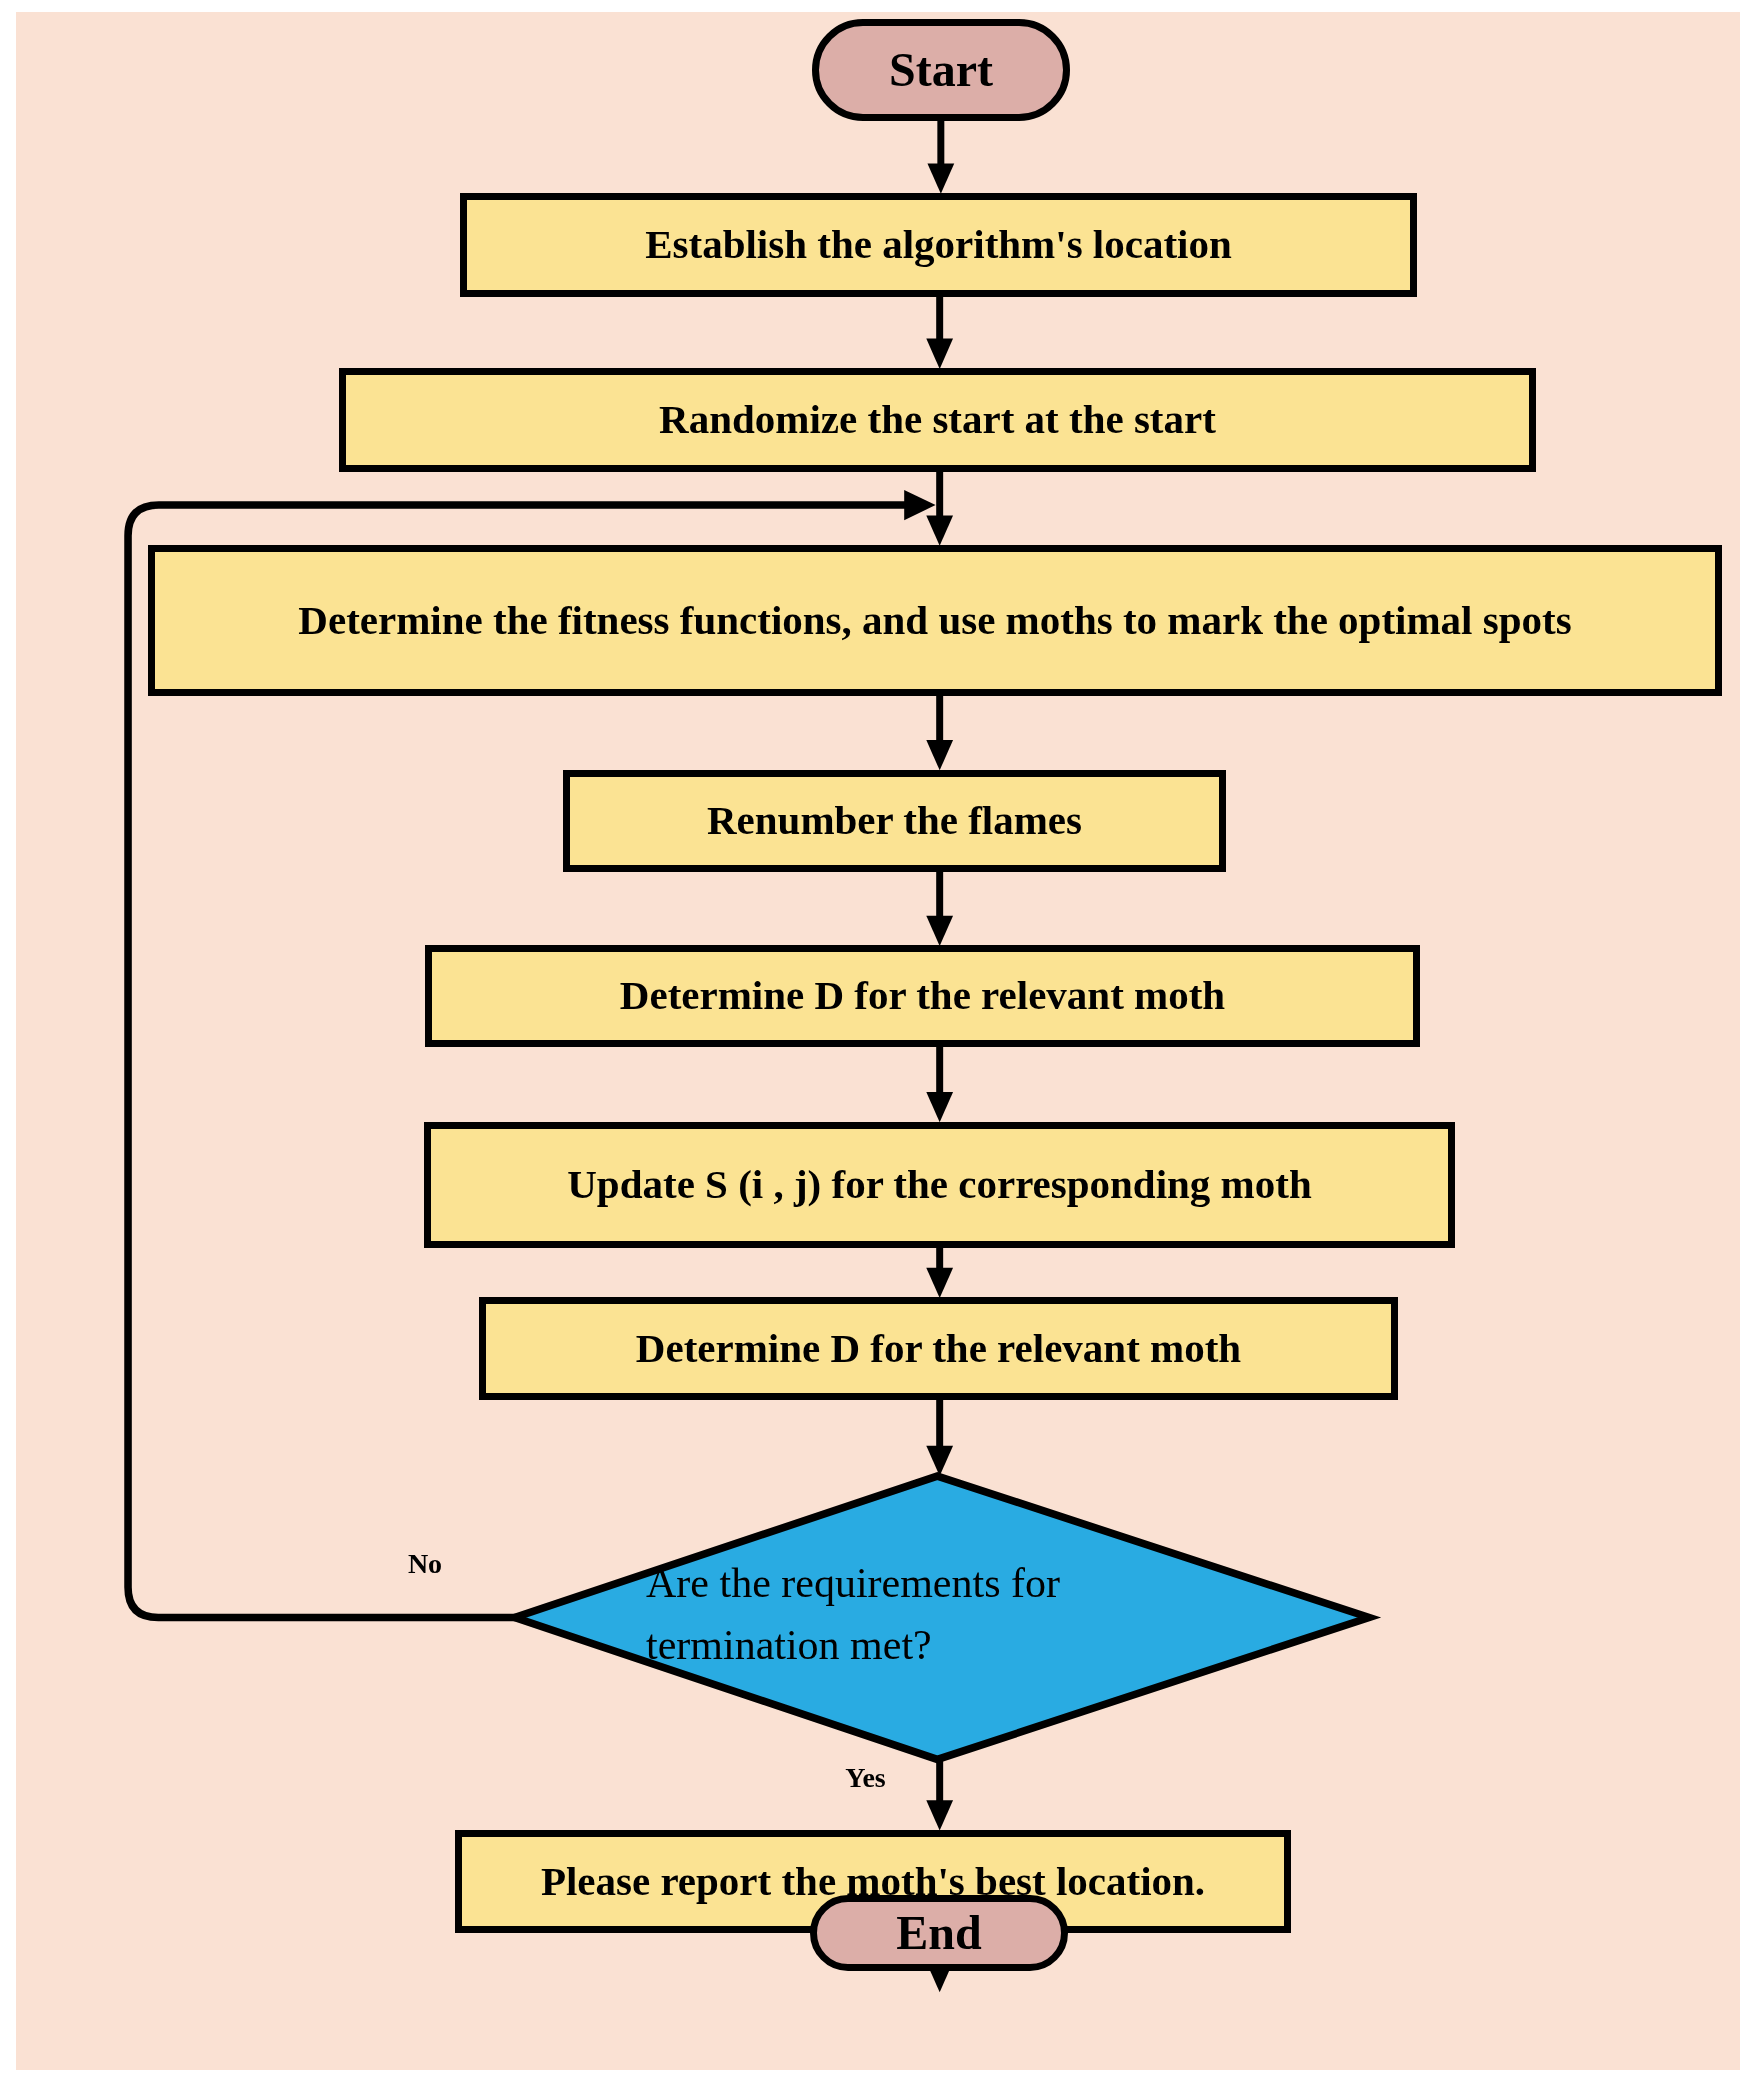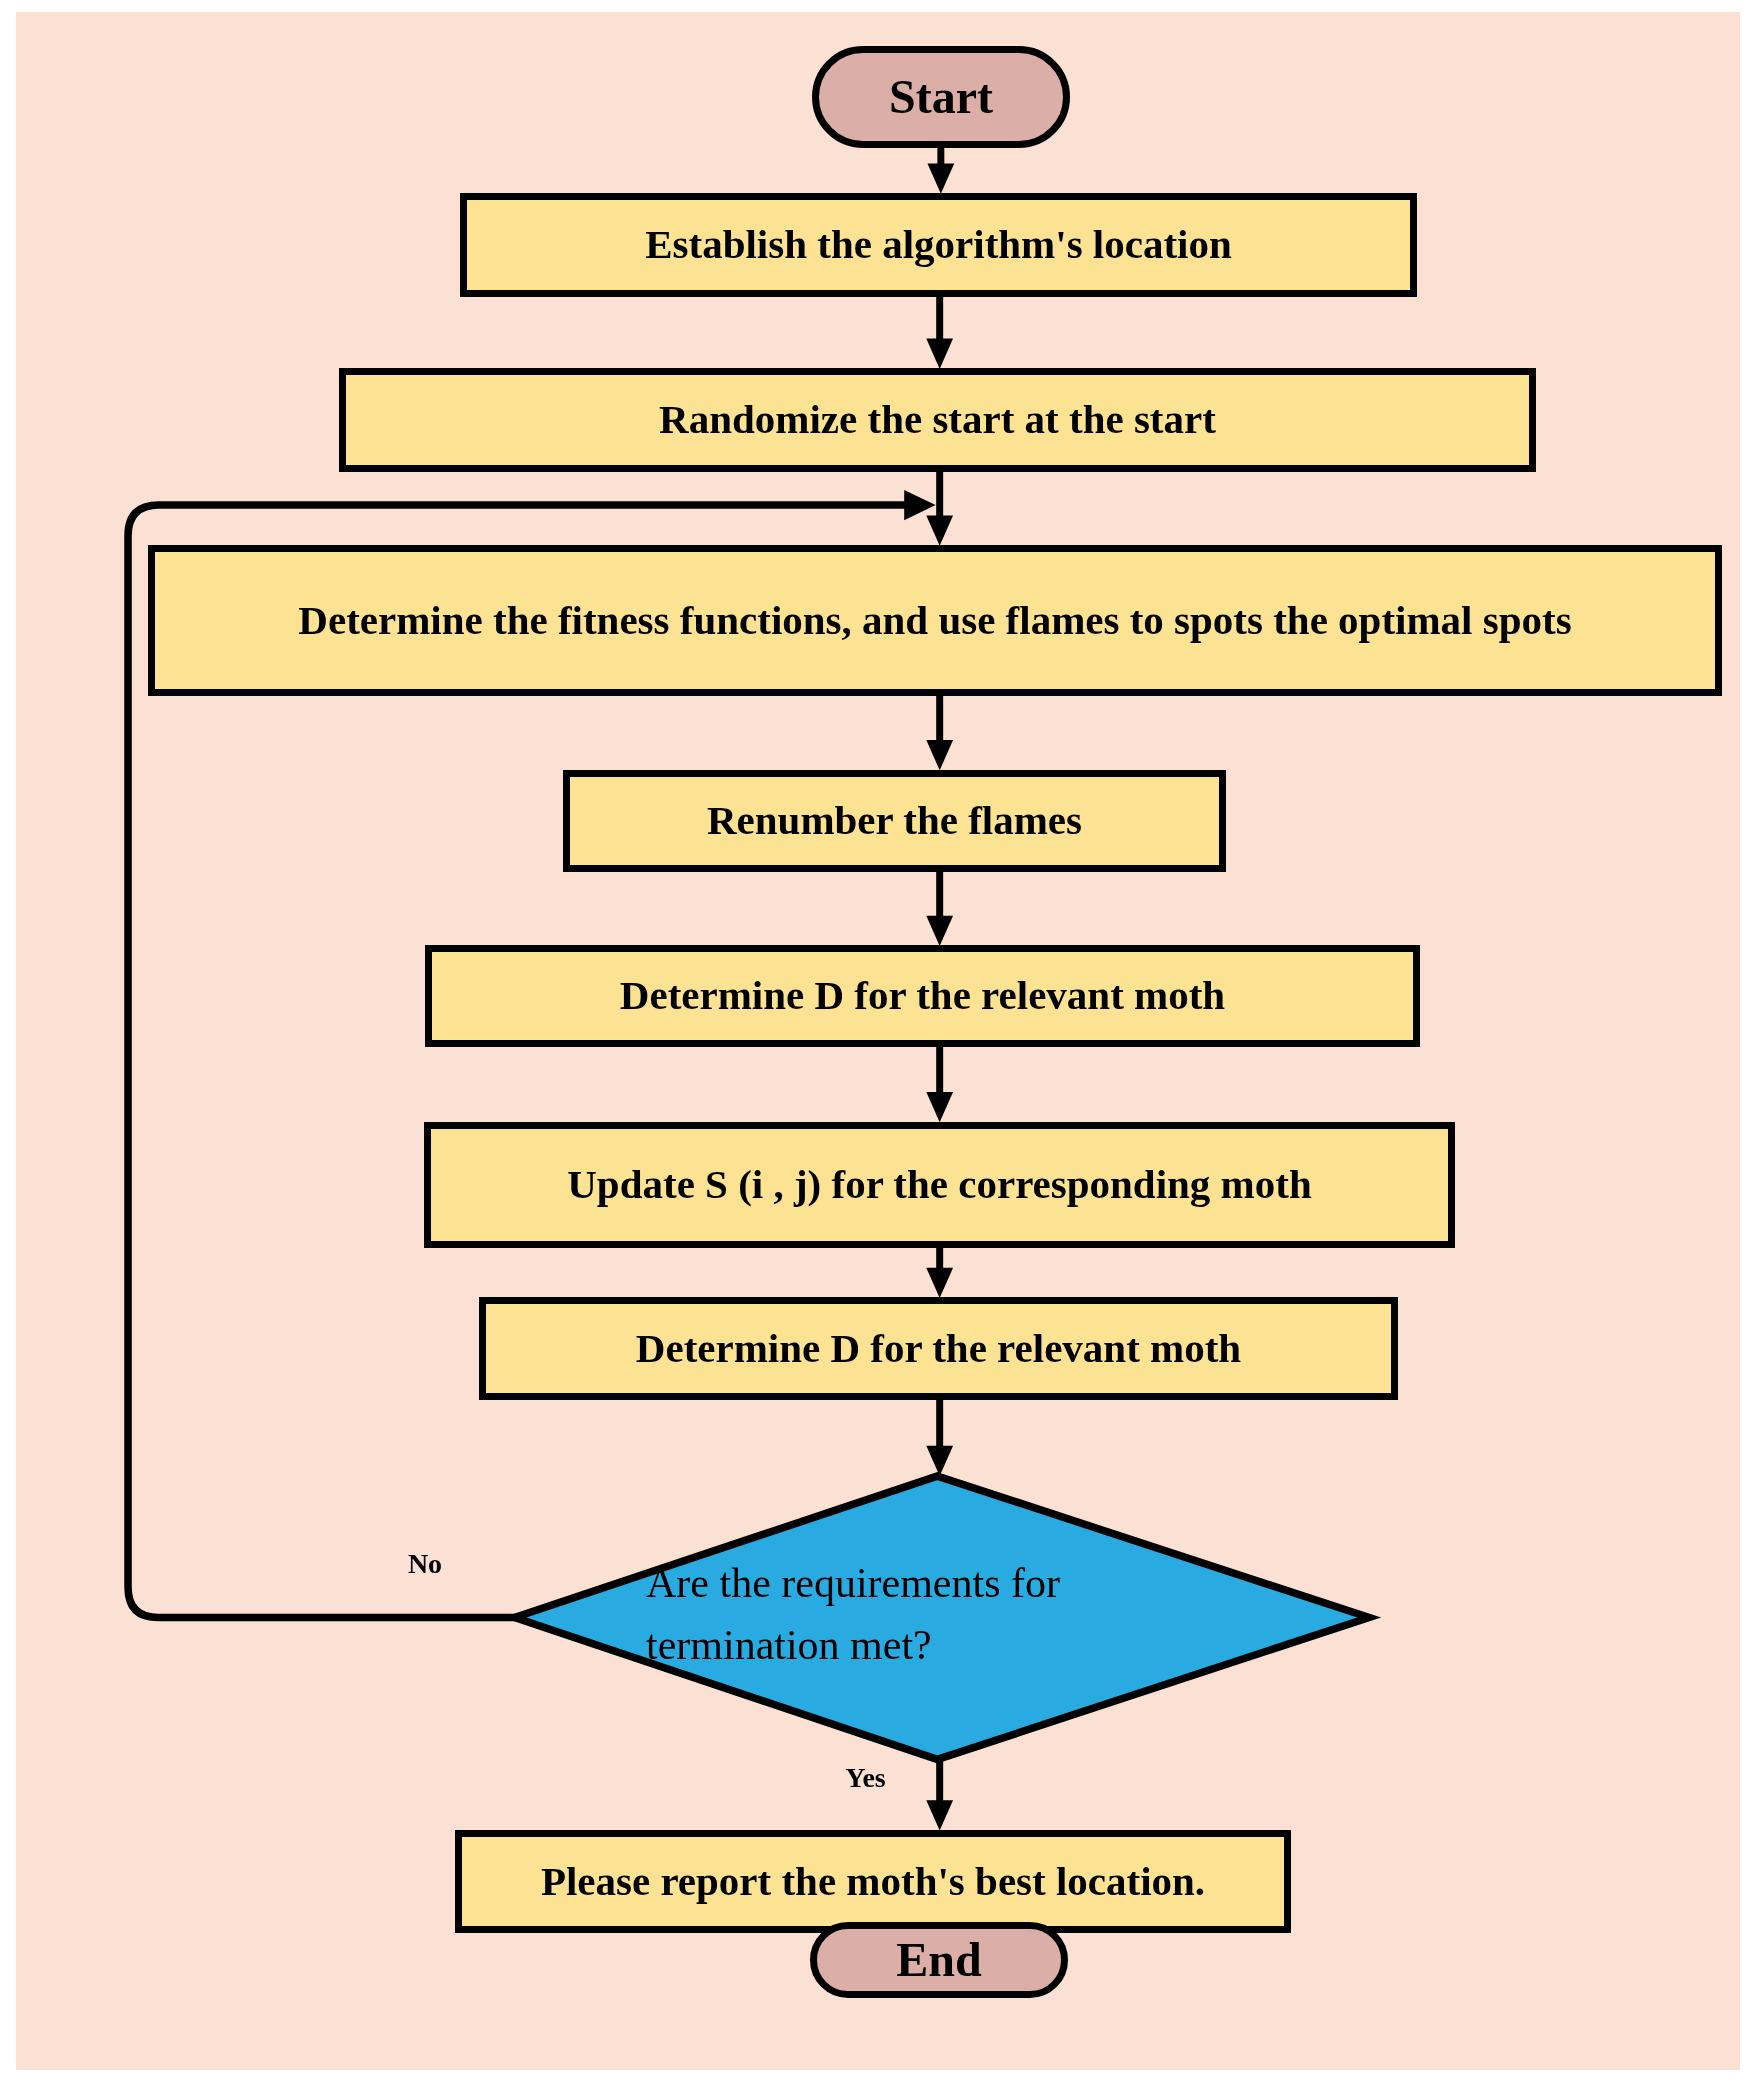--- a/index.html
+++ b/index.html
@@ -3,21 +3,21 @@
 <meta charset="utf-8">
 <style>
   html,body{margin:0;padding:0;background:#ffffff;}
   .canvas{position:relative;width:1756px;height:2087px;background:#ffffff;overflow:hidden;
           font-family:"Liberation Serif","DejaVu Serif",serif;}
   .paper{position:absolute;left:15.7px;top:11.6px;width:1724px;height:2058px;background:var(--background);}
   .wires{position:absolute;left:0;top:0;width:1756px;height:2087px;}
   .node{position:absolute;display:flex;align-items:center;justify-content:center;
         box-sizing:border-box;border:7px solid var(--stroke);background:var(--process_fill);
         color:#000;font-weight:bold;font-size:41px;text-align:center;line-height:1.15;}
-  .terminator{background:var(--terminator_fill);border-width:7.6px;border-radius:581px;font-size:48px;margin-top:27px;}
+  .terminator{background:var(--terminator_fill);border-width:7.6px;border-radius:581px;font-size:48px;}
   .label{position:absolute;color:#000;font-weight:bold;font-size:28px;text-align:center;line-height:1.1;}
   .diamond-text{position:absolute;left:646px;top:1552px;width:582px;color:#000;font-weight:normal;
         font-size:42px;line-height:62px;text-align:left;}
   .n-start{left:812px;top:18.6px;width:258px;height:102px;}
   .n-step1{left:460px;top:193px;width:957px;height:104px;}
   .n-step2{left:339px;top:368px;width:1197px;height:104px;}
   .n-step3{left:148px;top:545px;width:1574px;height:151px;}
   .n-step4{left:563px;top:770px;width:663px;height:102px;}
   .n-step5{left:425px;top:945px;width:995px;height:102px;}
   .n-step6{left:424px;top:1122px;width:1031px;height:126px;}
@@ -72,21 +72,21 @@
 
   <div class="node n-step1">
     <span>Establish the algorithm's location</span>
   </div>
 
   <div class="node n-step2">
     <span>Randomize the start at the start</span>
   </div>
 
   <div class="node n-step3">
-    <span>Determine the fitness functions, and use flames to spots the optimal spots</span>
+    <span>Determine the fitness functions, and use moths to mark the optimal spots</span>
   </div>
 
   <div class="node n-step4">
     <span>Renumber the flames</span>
   </div>
 
   <div class="node n-step5">
     <span>Determine D for the relevant moth</span>
   </div>
 

